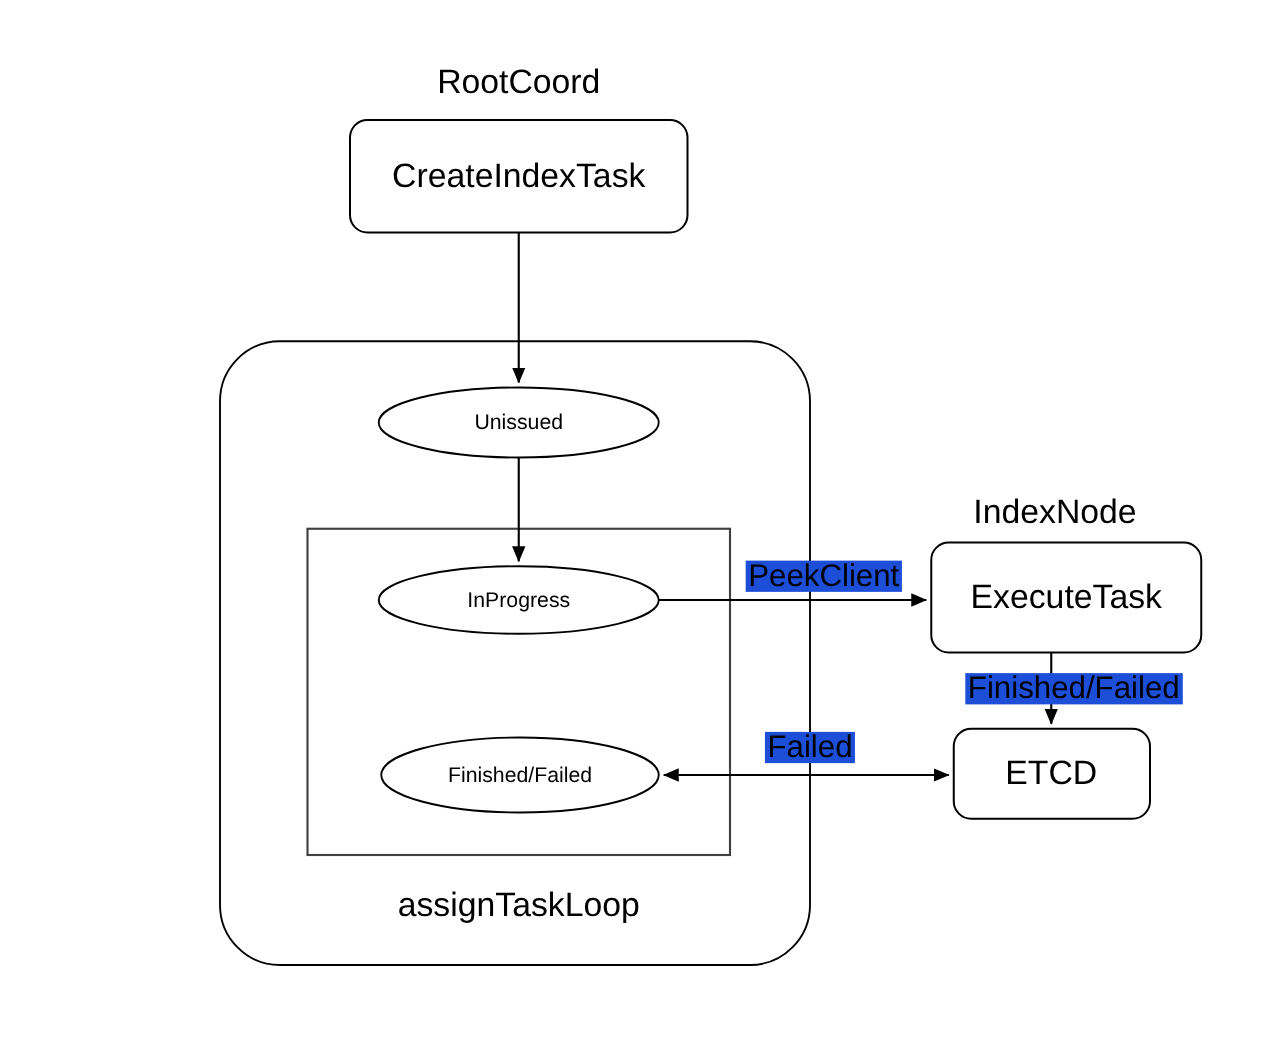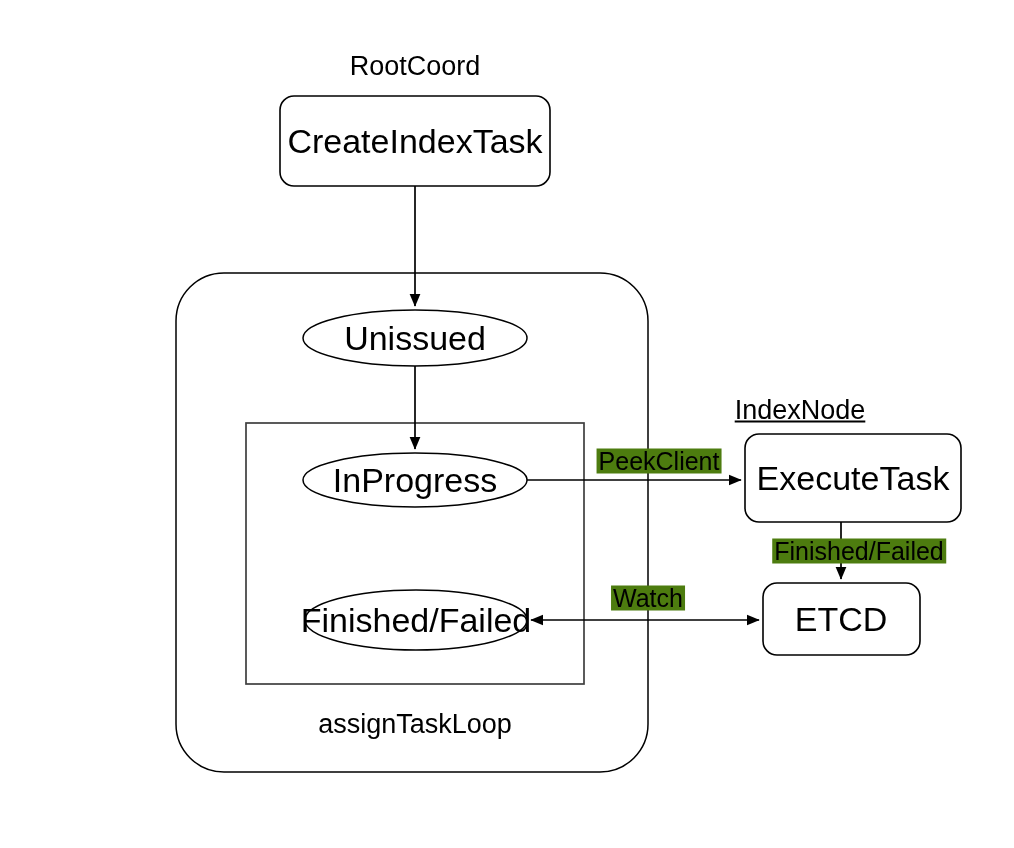--- a/index.html
+++ b/index.html
@@ -53,37 +53,37 @@
   }
   .txt {
     position: absolute;
     white-space: nowrap;
     font-family: "Liberation Sans", sans-serif;
     color: #000000;
     line-height: 1;
     pointer-events: none;
   }
   .node-label {
-    font-size: 34px;
+    font-size: 27px;
     text-align: center;
     transform: translate(-50%, -50%);
   }
   .group-label {
     font-size: 27px;
     text-align: center;
     transform: translate(-50%, -50%);
   }
   .edge-label {
     font-size: 25px;
     transform: translate(-50%, -50%);
-    background: #4d7c0f;
+    background: #1d4ed8;
     padding: 0 2px;
   }
   .ellipse-label {
-    font-size: 34px;
+    font-size: 17px;
     text-align: center;
     transform: translate(-50%, -50%);
   }
 </style>
 </head>
 <body>
 
 <div id="diagram-root">
 
   <svg class="layer" viewBox="0 0 1014 848" xmlns="http://www.w3.org/2000/svg">
@@ -129,25 +129,25 @@
 
 
   <div class="txt ellipse-label" style="left:415px; top:338px;">Unissued</div>
 
   <div class="txt ellipse-label" style="left:415px; top:480px;text-align:center;">InProgress</div>
 
   <div class="txt ellipse-label" style="left:416px; top:620px;">Finished/Failed</div>
 
   <div class="txt group-label" style="left:415px; top:724px;">assignTaskLoop</div>
 
-  <div class="txt group-label" style="left:800px; top:410px;text-decoration:underline;">IndexNode</div>
+  <div class="txt group-label" style="left:844px; top:410px;">IndexNode</div>
 
   <div class="txt node-label" style="left:853px; top:478px;">ExecuteTask</div>
 
   <div class="txt node-label" style="left:841px; top:619px;">ETCD</div>
 
   <div class="txt edge-label" style="left:659px; top:461px;">PeekClient</div>
 
   <div class="txt edge-label" style="left:859px; top:551px;">Finished/Failed</div>
 
-  <div class="txt edge-label" style="left:648px; top:598px;">Watch</div>
+  <div class="txt edge-label" style="left:648px; top:598px;">Failed</div>
 
 </div>
 
 </body></html>

